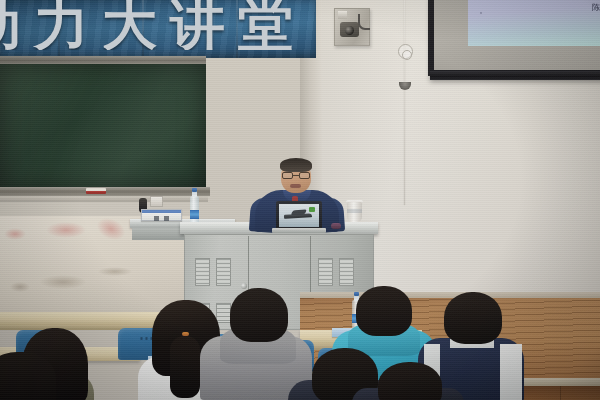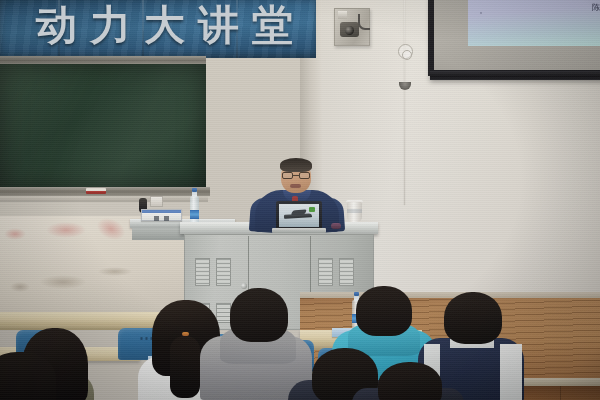--- a/index.html
+++ b/index.html
@@ -45,21 +45,21 @@
   .banner:after{
     content:"";position:absolute;left:0;top:0;right:0;bottom:0;
     background:
       repeating-linear-gradient(96deg,rgba(255,255,255,.05) 0 6px,rgba(0,0,0,.05) 6px 14px);
     opacity:.7;
   }
   .banner-text{
     position:absolute;left:0;top:0;width:312px;height:50px;
     display:flex;align-items:center;justify-content:flex-end;
     padding-right:6px;box-sizing:border-box;
-    font-size:41px;letter-spacing:13px;
+    font-size:55px;letter-spacing:13px;
     color:#c6ccd1;
     text-shadow:0 2px 3px rgba(0,0,0,.45);
     white-space:nowrap;overflow:hidden;
     font-family:"DejaVu Sans",sans-serif;font-weight:700;
     z-index:3;
   }
   .banner-fold{
     position:absolute;top:0;width:2px;height:58px;
     background:linear-gradient(180deg,rgba(255,255,255,.12),rgba(0,0,0,.18));
   }

